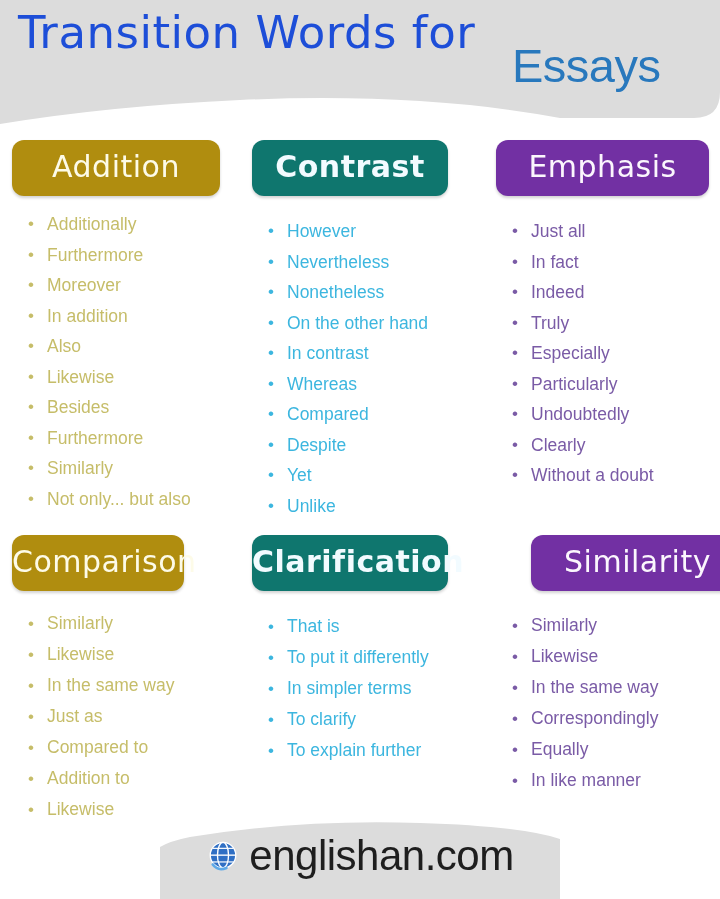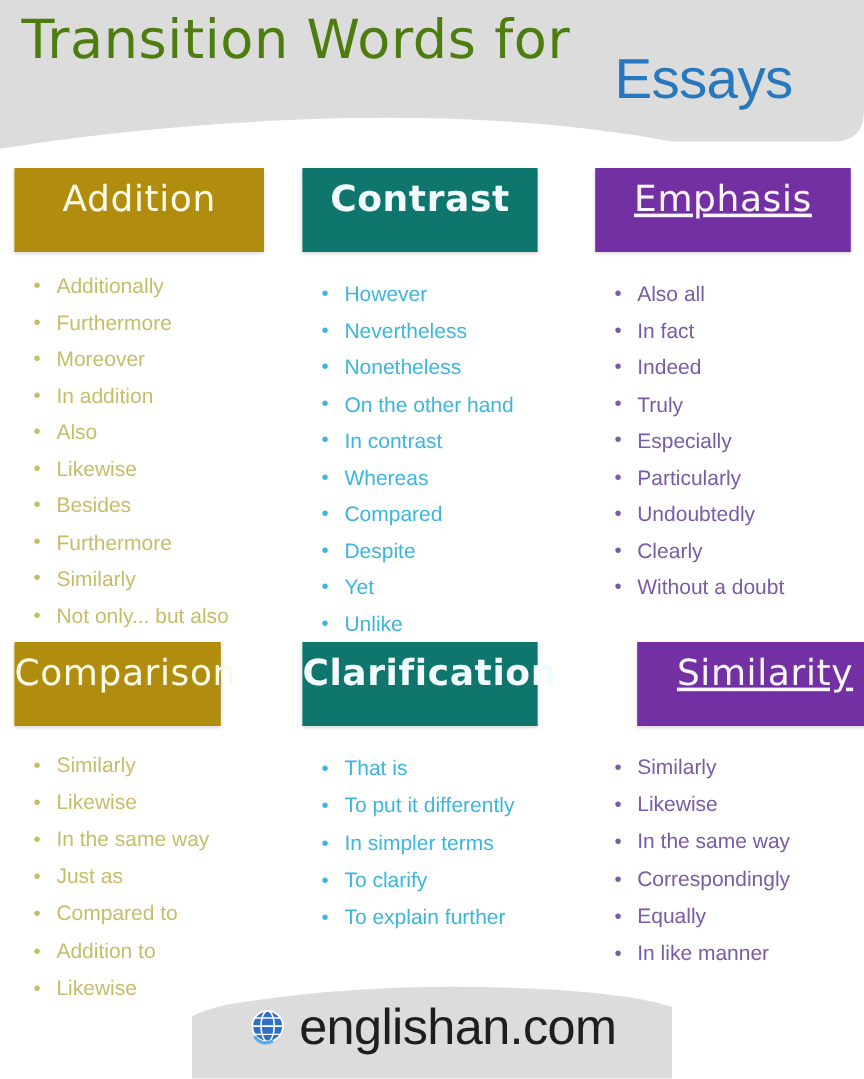--- a/index.html
+++ b/index.html
@@ -31,21 +31,21 @@
     display: block;
   }
   .header-title-main {
     position: absolute;
     left: 18px;
     top: 6px;
     font-family: "DejaVu Sans", sans-serif;
     font-size: 45px;
     font-weight: 400;
     letter-spacing: 0.5px;
-    color: #4d7c0f;
+    color: #1d4ed8;
     white-space: nowrap;
   }
   .header-title-accent {
     position: absolute;
     left: 512px;
     top: 38px;
     font-family: "Liberation Sans", sans-serif;
     font-size: 47px;
     font-weight: 400;
     color: #2878bd;
@@ -69,38 +69,38 @@
     position: relative;
     box-sizing: border-box;
   }
   .card.col-1 { width: 246px; padding-left: 12px; }
   .card.col-2 { width: 243px; padding-left: 6px; }
   .card.col-3 { width: 231px; padding-left: 7px; }
 
   .pill {
     display: inline-block;
     box-sizing: border-box;
-    border-radius: 0;
+    border-radius: 12px;
     text-align: center;
     font-family: "DejaVu Sans", sans-serif;
     font-size: 30px;
     font-weight: 400;
     letter-spacing: 0.5px;
     color: #fdfbe8;
     line-height: 1;
-    padding: 12px 0 28px 0;
+    padding: 12px 0 14px 0;
     box-shadow: 0 2px 3px rgba(0,0,0,0.18);
   }
   .pill.gold    { background: #b08d0f; }
   .pill.cyan    { background: #0f766e; color: #f2fbff; font-weight: bold; }
   .pill.purple  { background: #7230a3; color: #fbf6fd; }
 
   .col-1 .pill { width: 208px; }
   .col-2 .pill { width: 196px; }
-  .col-3 .pill { width: 213px; text-decoration: underline; }
+  .col-3 .pill { width: 213px; }
 
   ul.words {
     list-style: none;
     margin: 0;
     padding: 0;
   }
   ul.words li {
     position: relative;
     padding-left: 27px;
     font-size: 17.5px;
@@ -217,21 +217,21 @@
         <li>Compared</li>
         <li>Despite</li>
         <li>Yet</li>
         <li>Unlike</li>
       </ul>
     </div>
 
     <div class="card col-3">
       <div class="pill purple">Emphasis</div>
       <ul class="words purple">
-        <li>Also all</li>
+        <li>Just all</li>
         <li>In fact</li>
         <li>Indeed</li>
         <li>Truly</li>
         <li>Especially</li>
         <li>Particularly</li>
         <li>Undoubtedly</li>
         <li>Clearly</li>
         <li>Without a doubt</li>
       </ul>
     </div>

